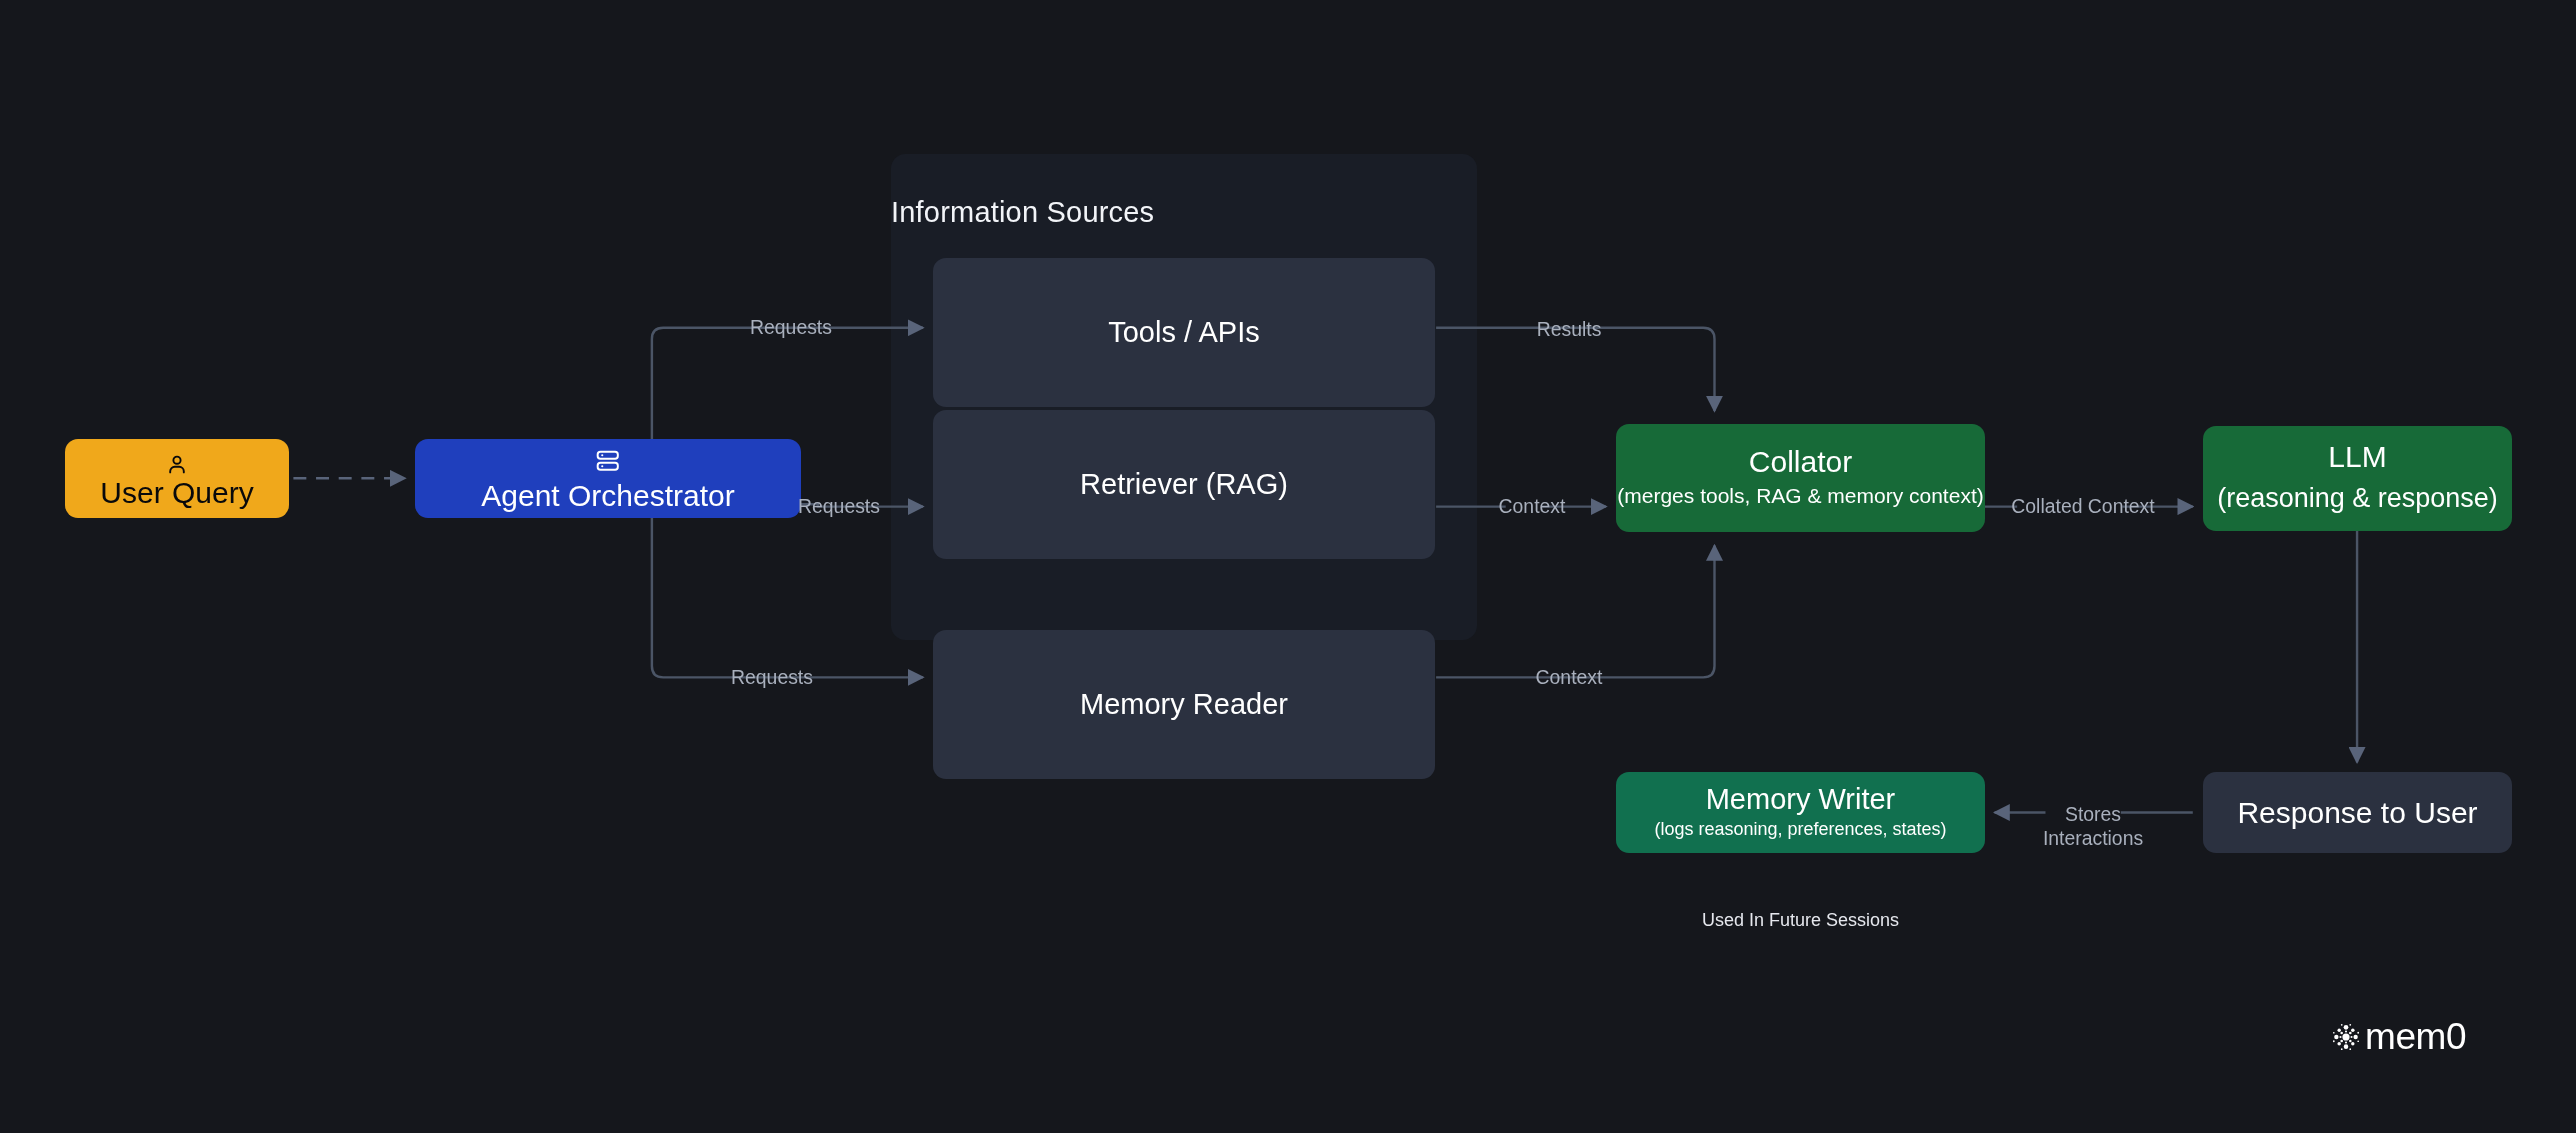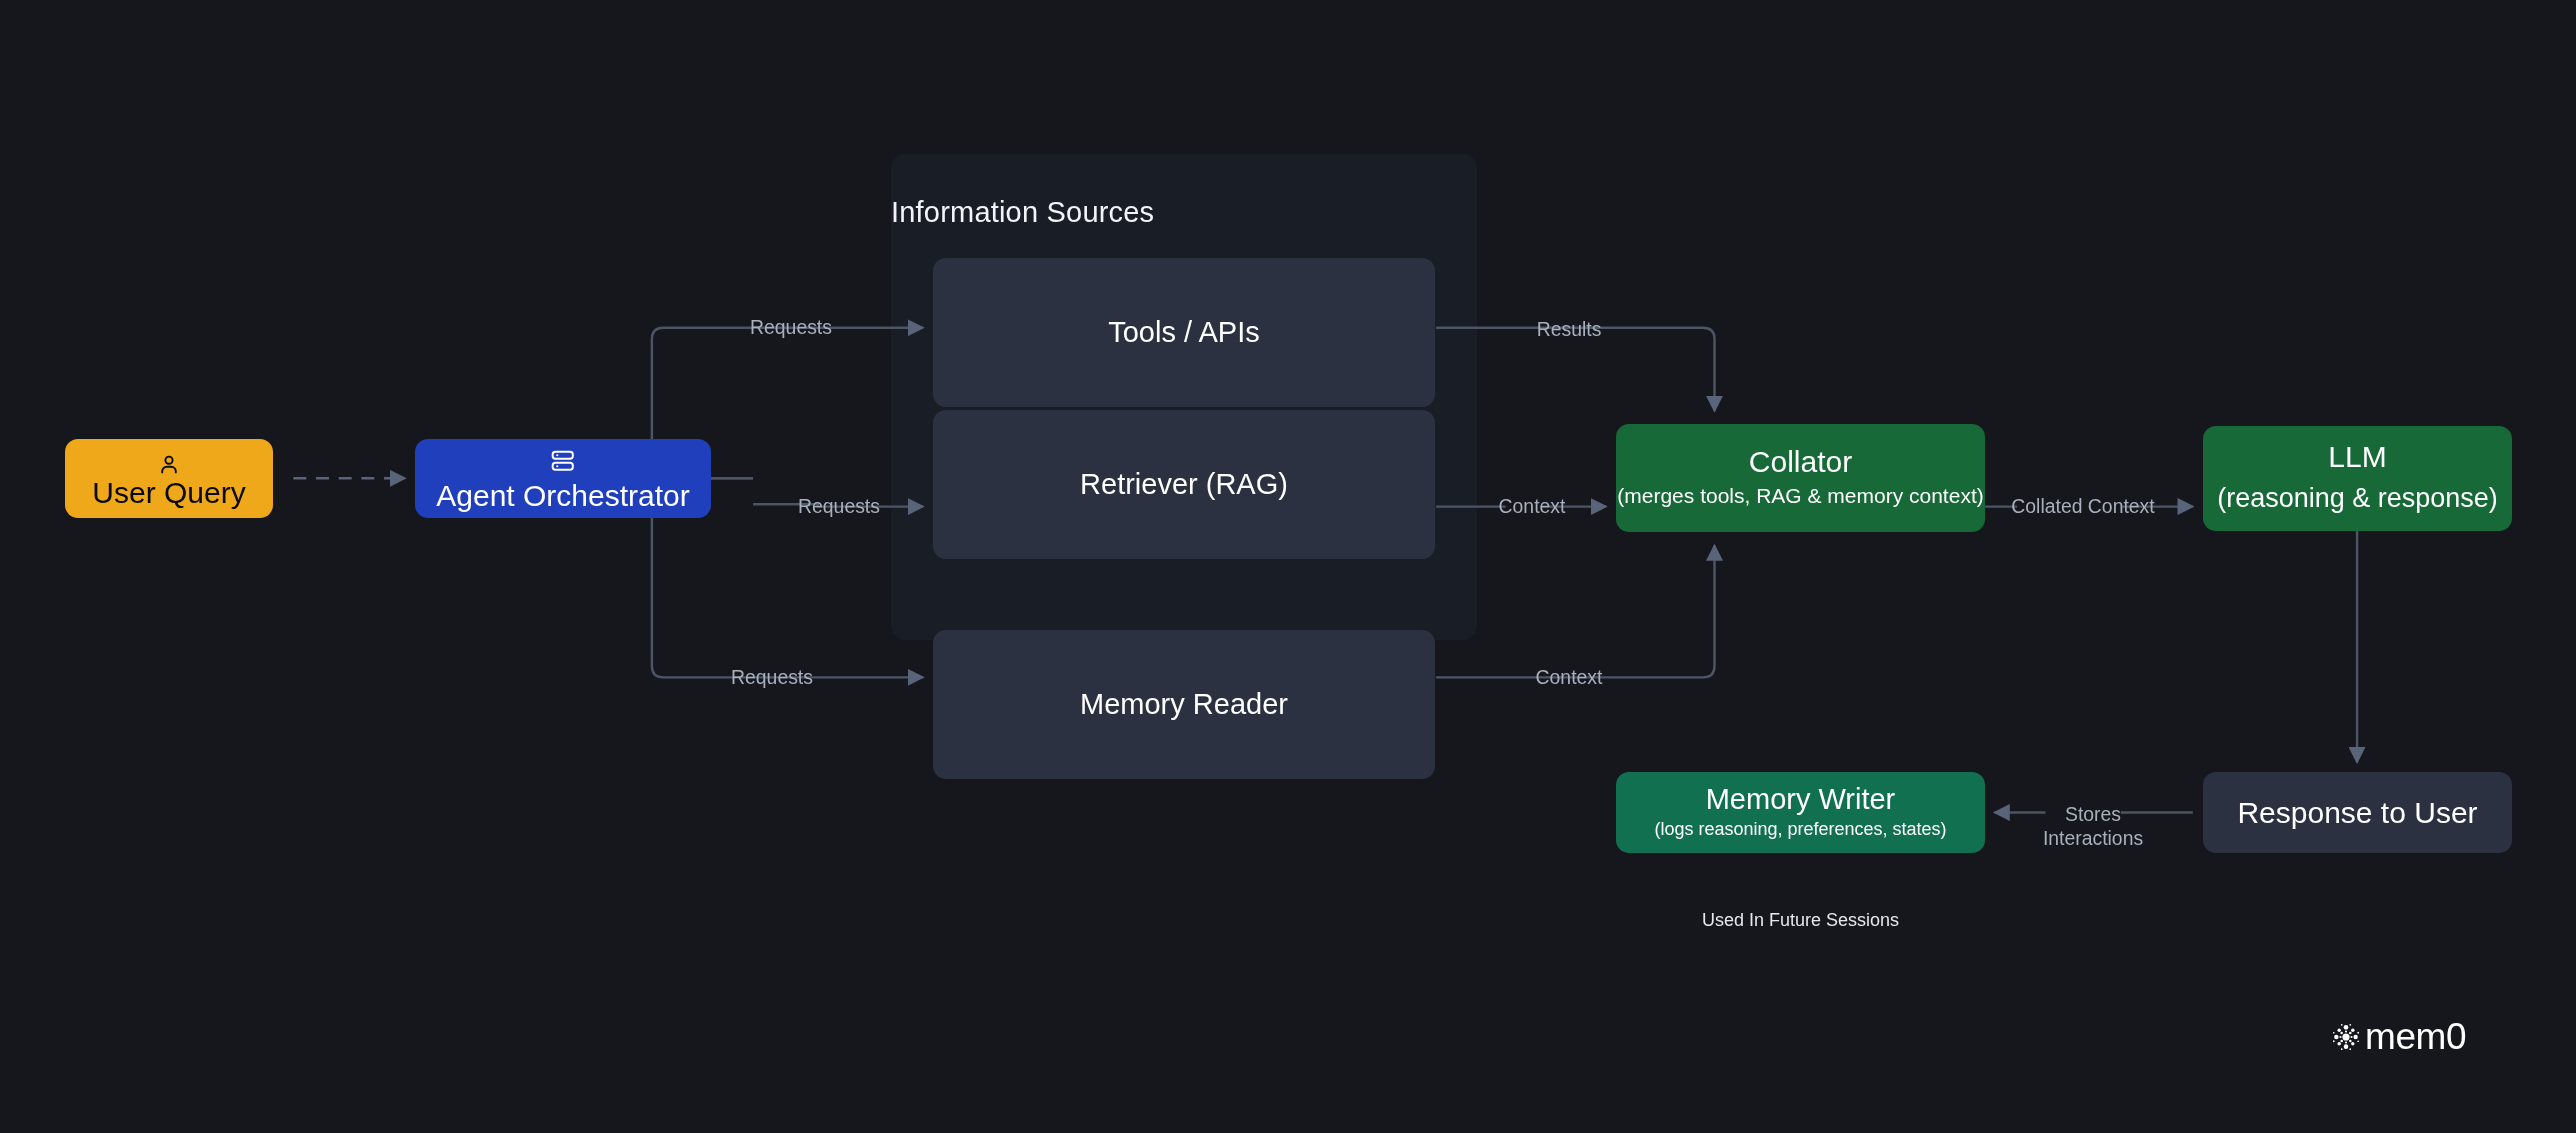--- a/index.html
+++ b/index.html
@@ -55,42 +55,42 @@
     width: 100%;
     color: #f2f4f8;
     font-size: 29px;
     letter-spacing: 0.2px;
   }
 
   
   #node-user-query {
     left: 65px;
     top: 439px;
-    width: 208px;
+    width: 224px;
     height: 79px;
     background: #f0a81b;
     gap: 1px;
     padding-top: 3.2px;
   }
   #node-user-query .node-title {
     color: #09090b;
     font-size: 30px;
     line-height: 1;
   }
   .user-icon {
     display: block;
     width: 24px;
     height: 24px;
   }
 
   
   #node-agent-orchestrator {
     left: 415px;
     top: 439px;
-    width: 296px;
+    width: 386px;
     height: 79px;
     background: #1f3fbd;
     gap: 6.5px;
     padding-top: 1.6px;
   }
   #node-agent-orchestrator .node-title {
     color: #ffffff;
     font-size: 30px;
     line-height: 1;
   }

